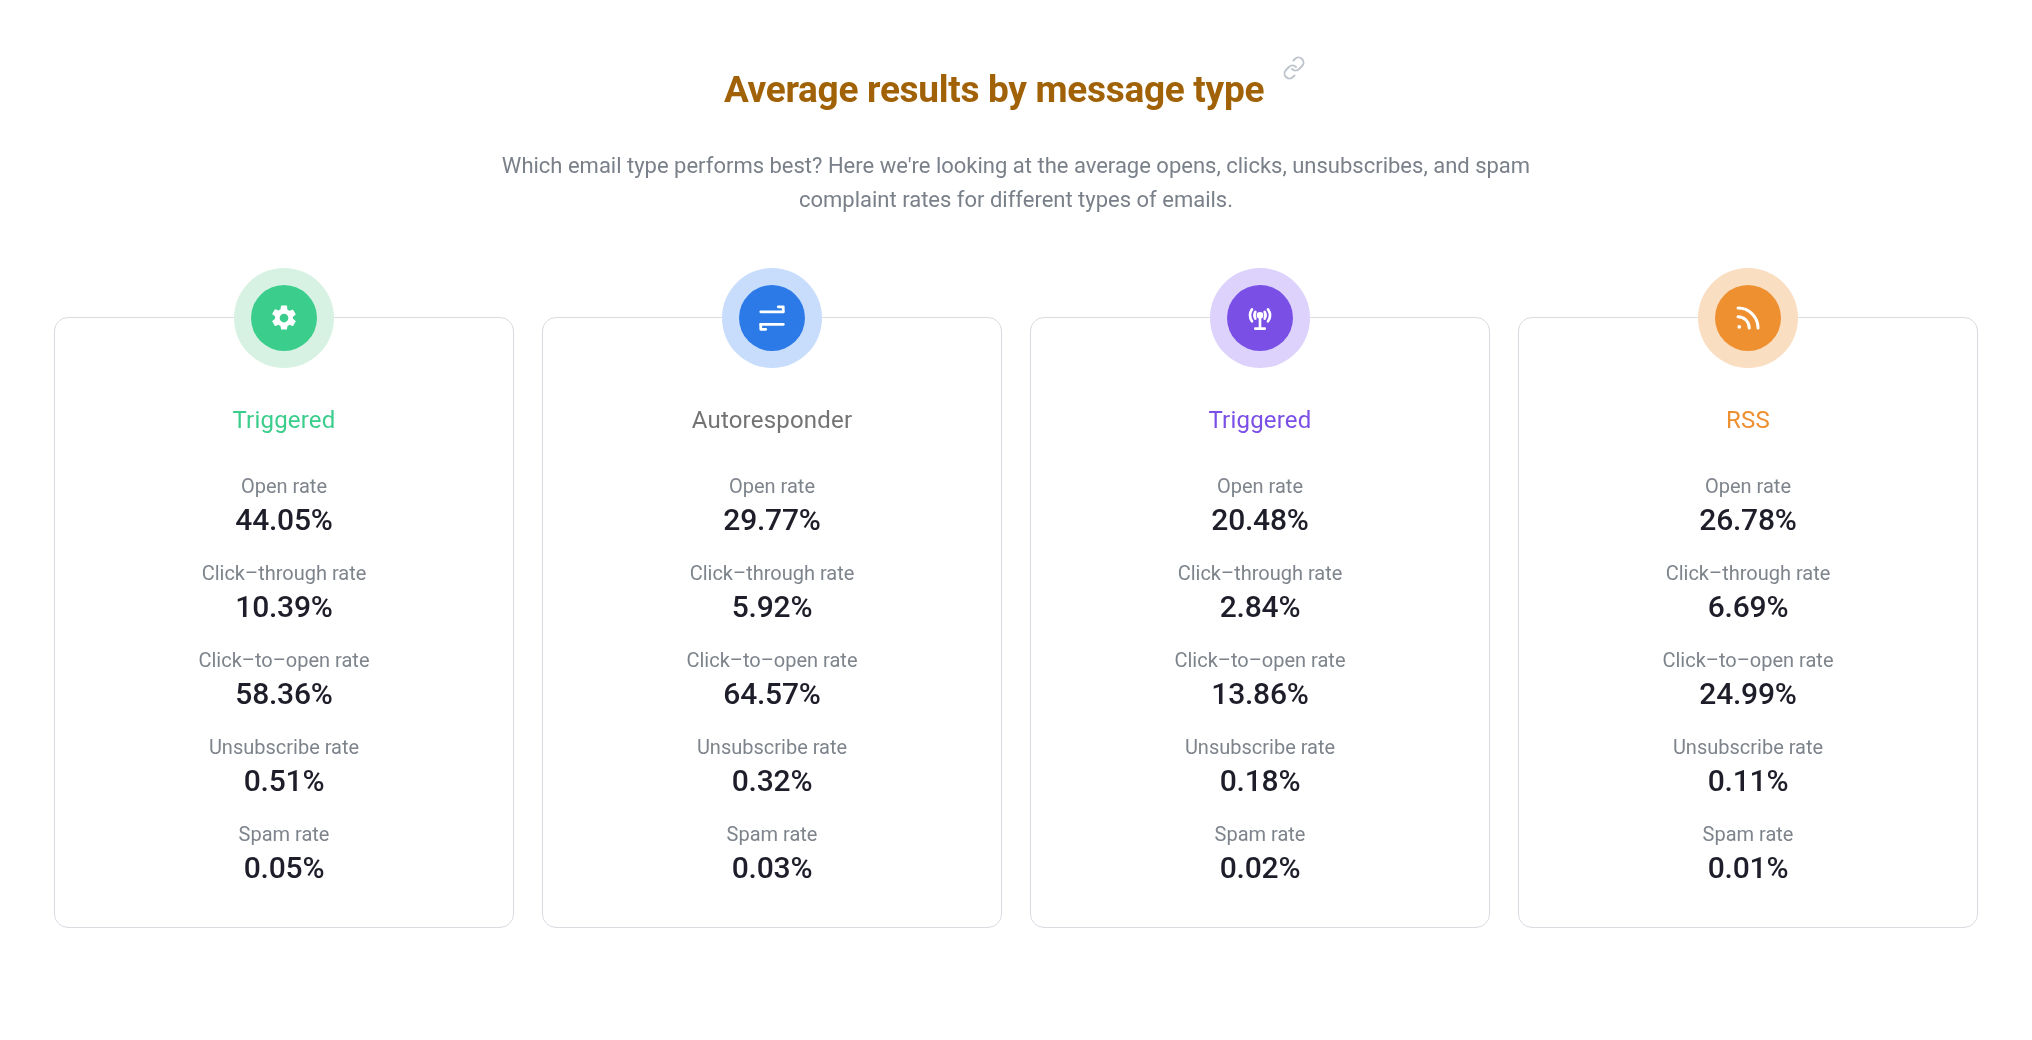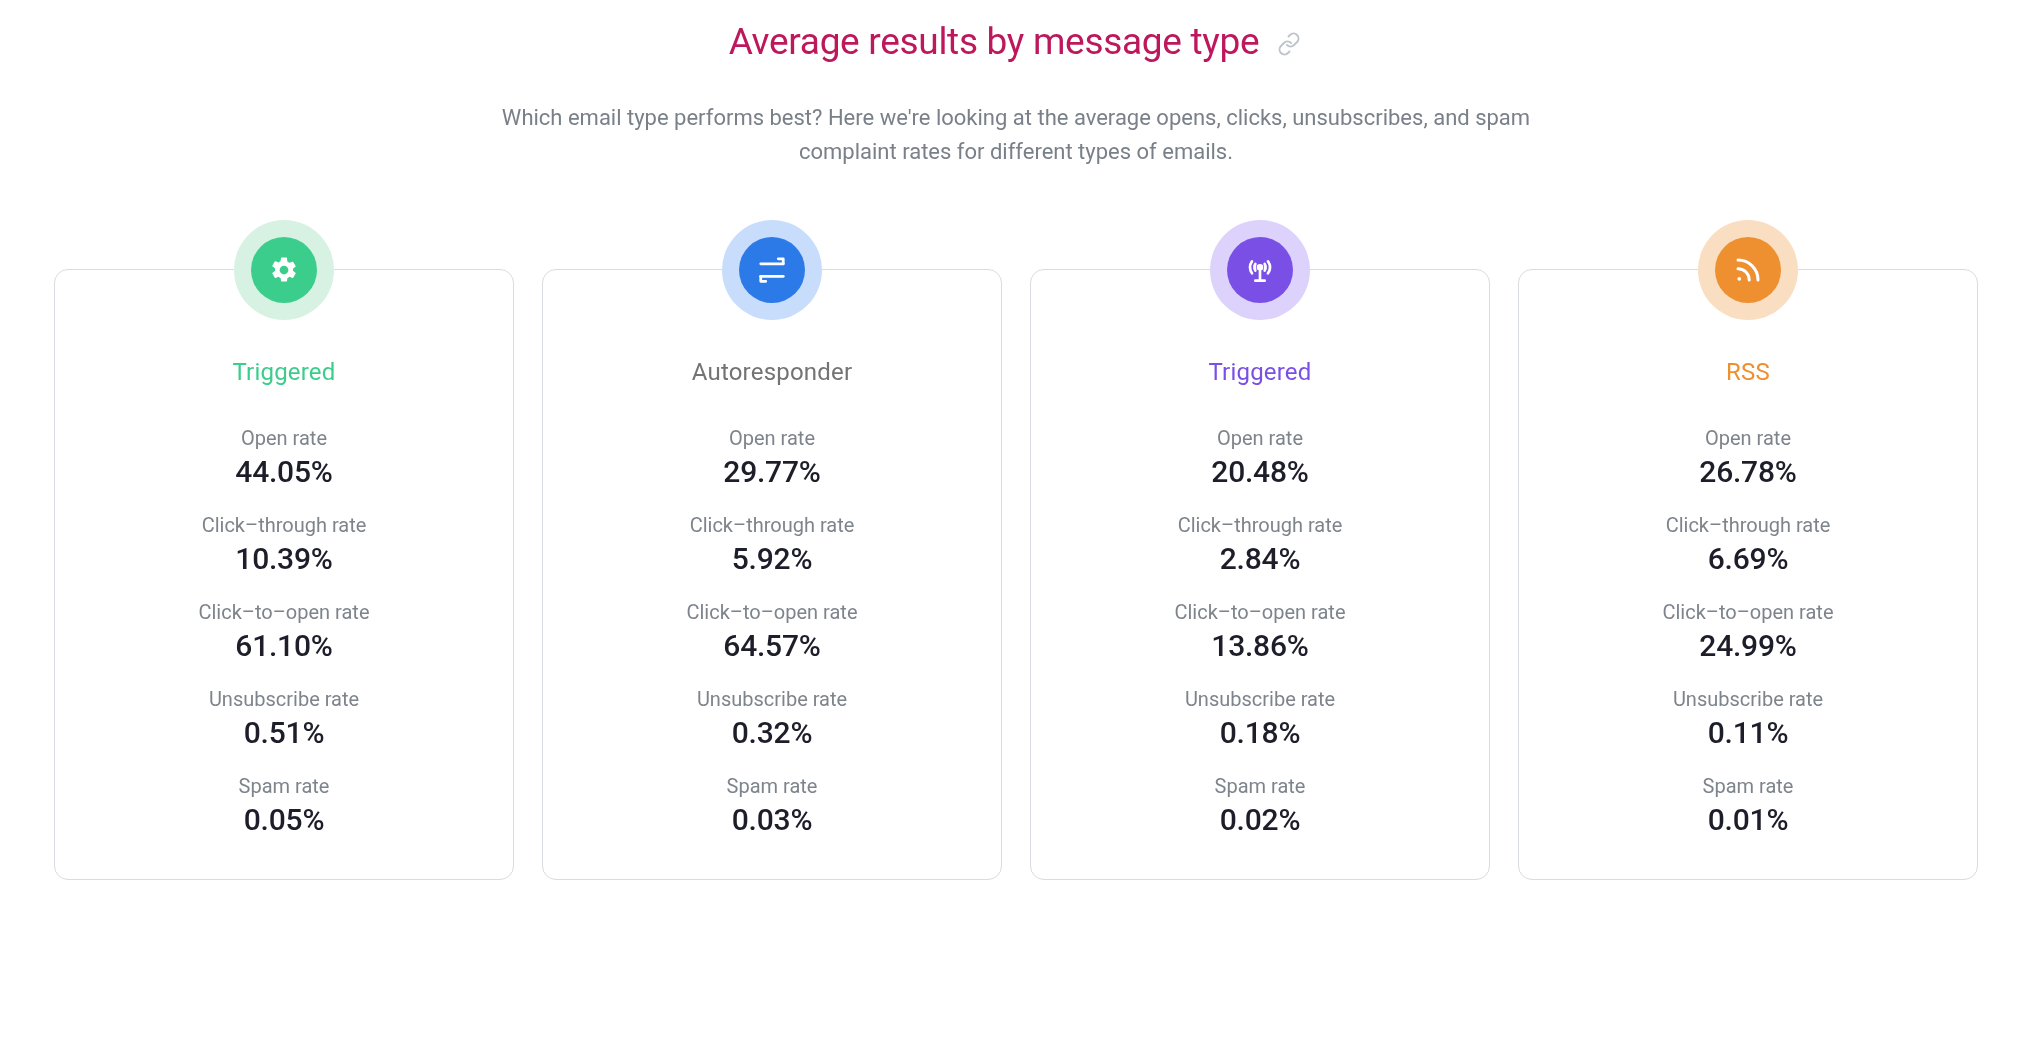--- a/index.html
+++ b/index.html
@@ -20,23 +20,24 @@
     }
     .title-row {
       display: flex;
       align-items: center;
       justify-content: center;
       gap: 16px;
       margin-bottom: 38px;
     }
     .title {
       font-size: 37px;
-      font-weight: 400;
-      color: #be185d;
+      font-weight: 700;
+      color: #a16207;
       letter-spacing: -0.3px;
+      margin-top: 48px;
     }
     .link-icon-wrap {
       width: 28px;
       height: 28px;
       display: inline-flex;
       align-items: center;
       justify-content: center;
       color: #bfc5cc;
       position: relative;
       top: 2px;
@@ -158,21 +159,21 @@
     <div class="metric">
       <div class="metric-label">Open rate</div>
       <div class="metric-value">44.05%</div>
     </div>
     <div class="metric">
       <div class="metric-label">Click–through rate</div>
       <div class="metric-value">10.39%</div>
     </div>
     <div class="metric">
       <div class="metric-label">Click–to–open rate</div>
-      <div class="metric-value">61.10%</div>
+      <div class="metric-value">58.36%</div>
     </div>
     <div class="metric">
       <div class="metric-label">Unsubscribe rate</div>
       <div class="metric-value">0.51%</div>
     </div>
     <div class="metric">
       <div class="metric-label">Spam rate</div>
       <div class="metric-value">0.05%</div>
     </div>
   </div>

